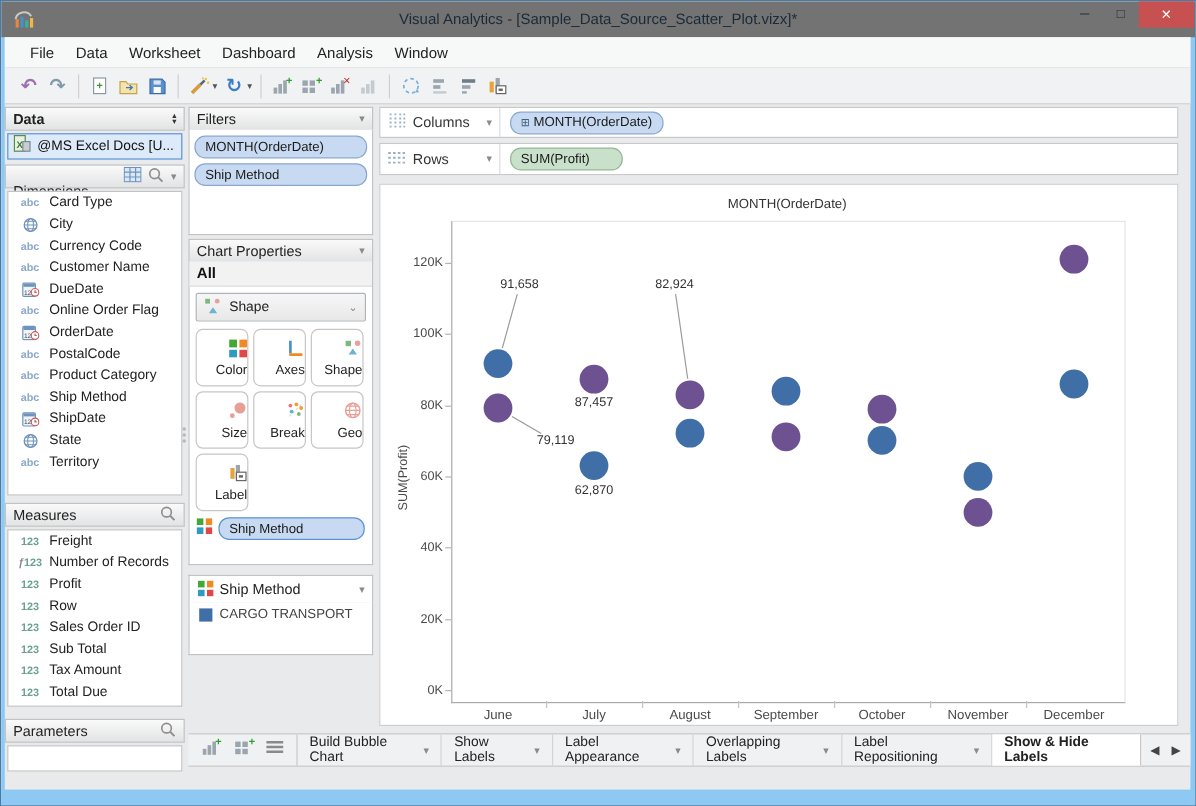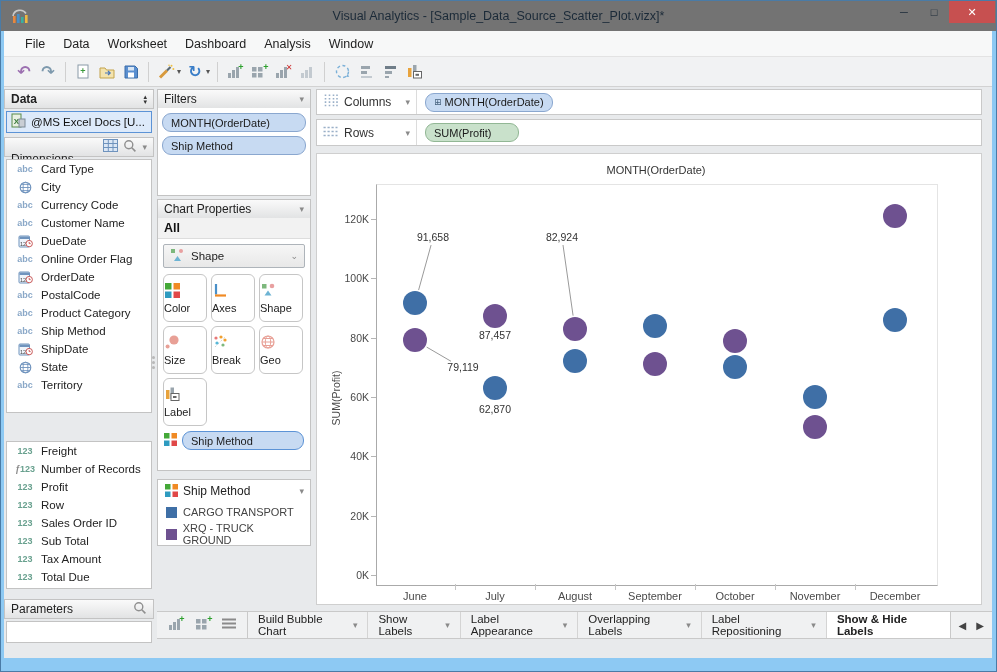--- a/index.html
+++ b/index.html
@@ -39,21 +39,21 @@
 
   .pill{height:19px;border-radius:9px;display:flex;align-items:center;padding:0 8px;font-size:11px;color:#1a1a1a;box-sizing:border-box;white-space:nowrap;}
   .pill-blue{background:#c7daf2;border:1px solid #8aa7cf;}
   .pill-green{background:#c9e1cb;border:1px solid #92b795;}
 
   
   .scope-row{height:20px;display:flex;align-items:center;padding-left:6px;font-weight:bold;font-size:12.5px;color:#111;background:#f2f2f2;border-bottom:1px solid #ddd;}
   .shape-dd{margin:5px 5px 4px 5px;height:22px;background:linear-gradient(#f6f6f6,#e8e8e8);border:1px solid #aeb4ba;border-radius:2px;display:flex;align-items:center;gap:6px;padding:0 6px;font-size:11.5px;color:#222;}
   .shape-dd .sp{flex:1;}
   .prop-grid{display:grid;grid-template-columns:44px 44px 44px;gap:4px;padding:2px 5px;}
-  .prop-btn{height:46px;background:#fff;border:1px solid #c6c6c6;border-radius:6px;display:flex;flex-direction:column;align-items:flex-start;justify-content:center;gap:2px;font-size:11px;color:#222;}
+  .prop-btn{height:46px;background:#fff;border:1px solid #c6c6c6;border-radius:6px;display:flex;flex-direction:column;align-items:flex-end;justify-content:center;gap:2px;font-size:11px;color:#222;}
   .pill-row{display:flex;align-items:center;gap:5px;padding:3px 5px;}
 
   .legend-item{display:flex;align-items:center;gap:6px;padding:2px 8px;font-size:11px;color:#444;}
   .swatch{width:11px;height:11px;}
 
   
   .shelf{position:absolute;background:#fff;border:1px solid #c9c9c9;box-sizing:border-box;display:flex;align-items:center;}
   .shelf-label{display:flex;align-items:center;gap:6px;width:100px;padding:0 6px;border-right:1px solid #dcdcdc;height:100%;box-sizing:border-box;font-size:12px;color:#333;}
   .shelf-label .sp{flex:1;}
   .shelf-pills{display:flex;align-items:center;gap:4px;padding-left:8px;}
@@ -351,20 +351,28 @@
         <span>State</span>
       </div>
       <div class="field-row">
         <span style="width: 22px; display: flex; justify-content: center; align-items: center;">
           <span class="ic-abc">abc</span>
         </span>
         <span>Territory</span>
       </div>
     </div>
 
+  <div class="phdr" style="left:3px;top:418px;width:150px;height:20px;">
+    <span style="font-weight:normal;">Measures</span>
+      <span class="sp"></span>
+    <span class="search-slot"><svg width="14" height="14">
+          <circle cx="5.8" cy="5.8" r="4" fill="none" stroke="#8f8f8f" stroke-width="1.4"></circle>
+          <path d="M8.8 8.8 l3.6 3.6" stroke="#8f8f8f" stroke-width="1.6"></path>
+        </svg></span>
+  </div>
   <div class="card" style="left:5px;top:440px;width:146px;height:148px;" id="meas-list">
       <div class="field-row">
         <span style="width: 22px; display: flex; justify-content: center; align-items: center;">
           <span class="ic-123">123</span>
         </span>
         <span>Freight</span>
       </div>
       <div class="field-row">
         <span style="width: 22px; display: flex; justify-content: center; align-items: center;">
           <span class="ic-123"><i>ƒ</i>123</span>
@@ -534,24 +542,20 @@
           <rect x="8.5" y="8.5" width="5.5" height="5.5" fill="#e04848"></rect>
         </svg></span>
     <span style="font-weight:normal;font-size:12px;">Ship Method</span>
       <span class="sp"></span>
     <span class="ddarrow">▾</span>
   </div>
   <div class="card" style="left:156px;top:501px;width:154px;height:44px;border-top:none;padding-top:2px;" id="legend-items">
       <div class="legend-item">
         <span class="swatch" style="background: rgb(63, 111, 166);"></span>
         <span>CARGO TRANSPORT</span>
-      </div>
-      <div class="legend-item">
-        <span class="swatch" style="background: rgb(110, 81, 144);"></span>
-        <span>XRQ - TRUCK GROUND</span>
       </div>
     </div>
 
   <div class="shelf" style="left:315px;top:88px;width:666px;height:26px;">
     <div class="shelf-label">
       <span id="cols-icon"><svg width="15" height="13">
             <g stroke="#9ab0c8" stroke-width="1.6" stroke-dasharray="1.6 1.8">
               <path d="M2.5 0.5 v12 M6.5 0.5 v12 M10.5 0.5 v12 M14 0.5 v12"></path>
             </g>
           </svg></span>

